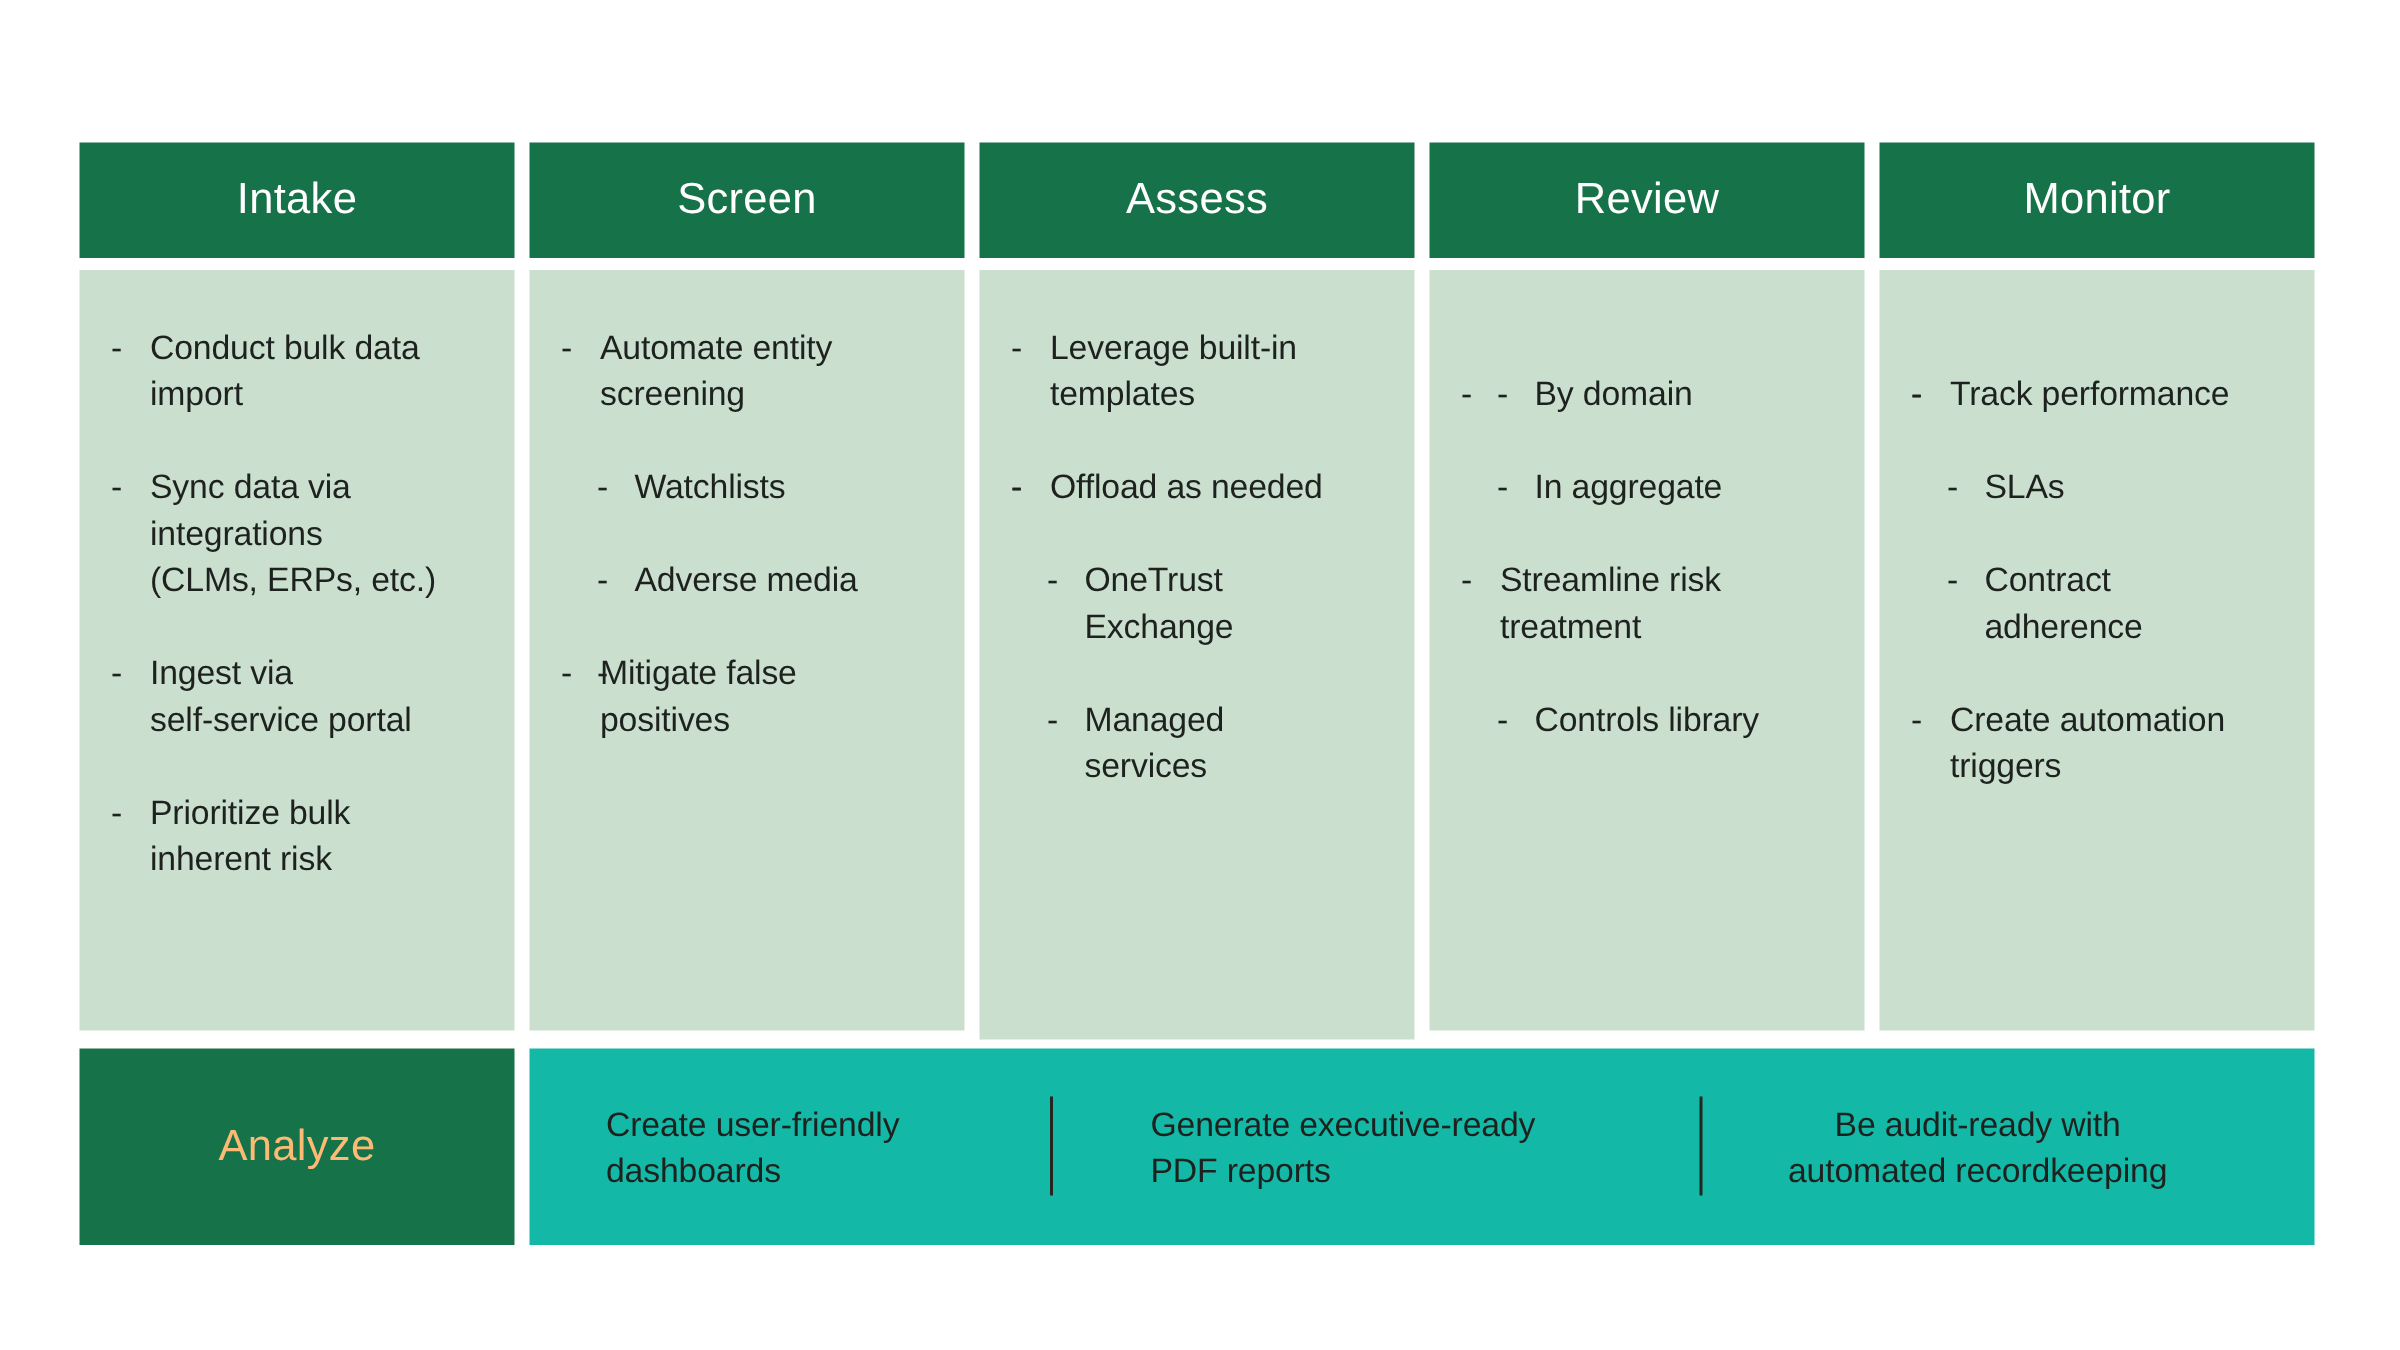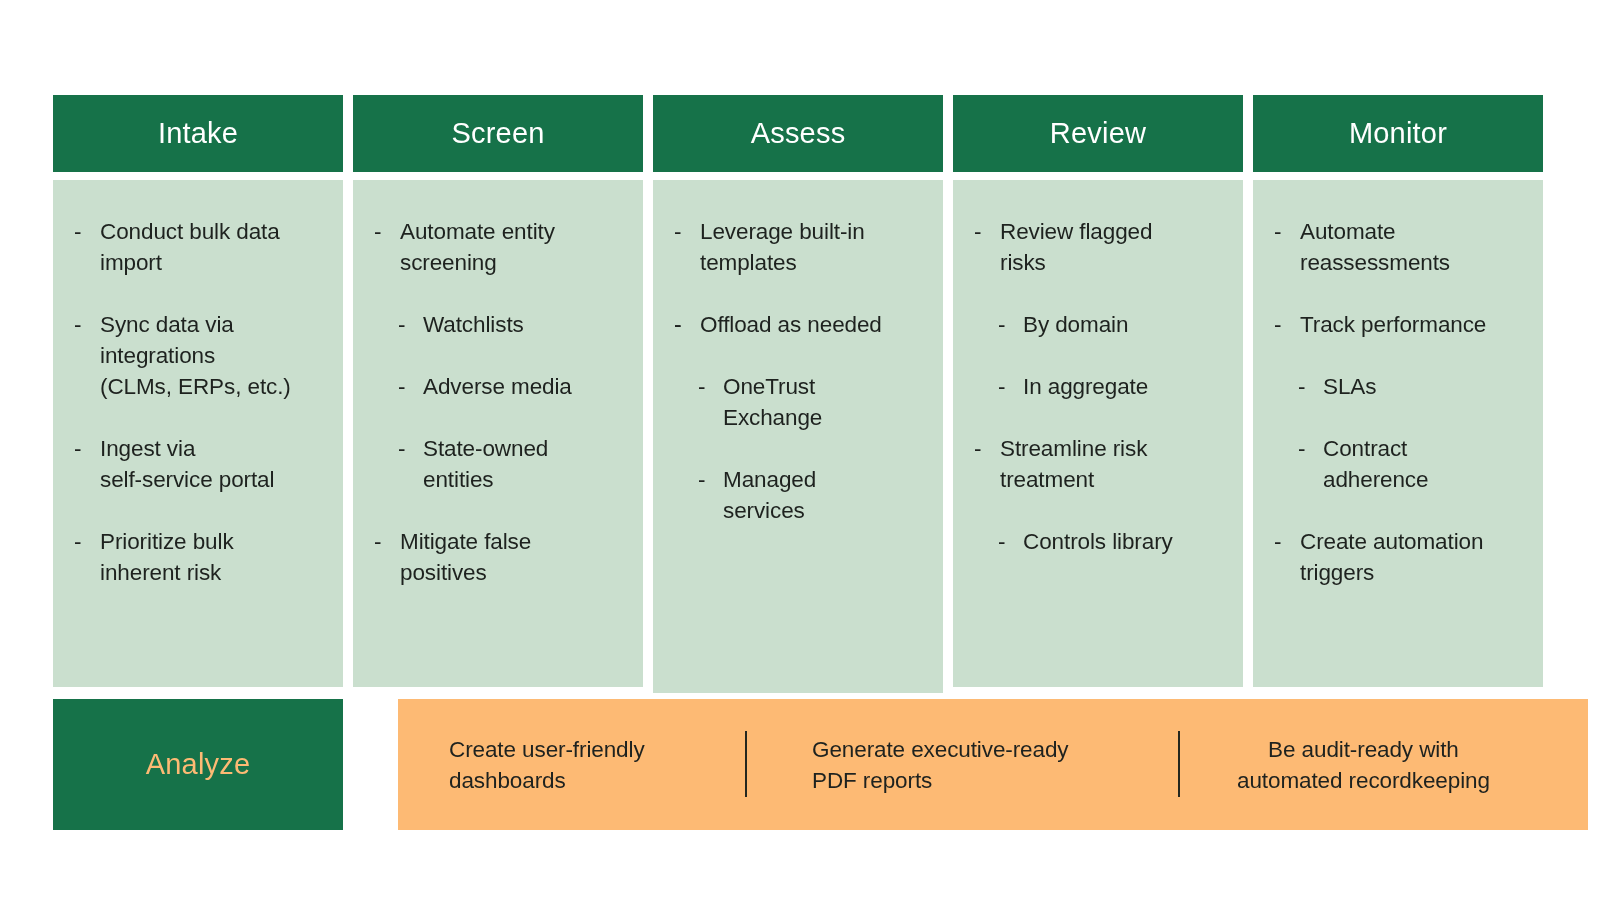--- a/index.html
+++ b/index.html
@@ -67,22 +67,21 @@
     font-size: 29px;
     letter-spacing: 0.2px;
     display: flex;
     align-items: center;
     justify-content: center;
   }
   .panel {
     position: relative;
     width: 1190px;
     height: 131px;
-    background: #fdba74;
-    margin-left: 45px;
+    background: #14b8a6;
   }
   .panel .cell {
     position: absolute;
     top: 50%;
     transform: translateY(-50%);
     font-size: 22.5px;
     line-height: 31px;
     letter-spacing: -0.1px;
     white-space: pre-line;
   }
@@ -151,22 +150,20 @@
           <li class="item lvl2">
             <span class="dash">-</span>
             <span class="txt">Watchlists</span>
           </li>
           <li class="item lvl2">
             <span class="dash">-</span>
             <span class="txt">Adverse media</span>
           </li>
           <li class="item lvl2">
             <span class="dash">-</span>
-            <span class="txt">State-owned
-entities</span>
           </li>
           <li class="item lvl1">
             <span class="dash">-</span>
             <span class="txt">Mitigate false
 positives</span>
           </li>
         </ul>
       </div>
     </section>
 
@@ -203,22 +200,20 @@
     </section>
 
     <section class="col">
       <header class="col-header">
         <span>Review</span>
       </header>
       <div class="col-body">
         <ul class="items">
           <li class="item lvl1">
             <span class="dash">-</span>
-            <span class="txt">Review flagged
-risks</span>
           </li>
           <li class="item lvl2">
             <span class="dash">-</span>
             <span class="txt">By domain</span>
           </li>
           <li class="item lvl2">
             <span class="dash">-</span>
             <span class="txt">In aggregate</span>
           </li>
           <li class="item lvl1">
@@ -235,22 +230,20 @@
     </section>
 
     <section class="col">
       <header class="col-header">
         <span>Monitor</span>
       </header>
       <div class="col-body">
         <ul class="items">
           <li class="item lvl1">
             <span class="dash">-</span>
-            <span class="txt">Automate
-reassessments</span>
           </li>
           <li class="item lvl1">
             <span class="dash">-</span>
             <span class="txt">Track performance</span>
           </li>
           <li class="item lvl2">
             <span class="dash">-</span>
             <span class="txt">SLAs</span>
           </li>
           <li class="item lvl2">

